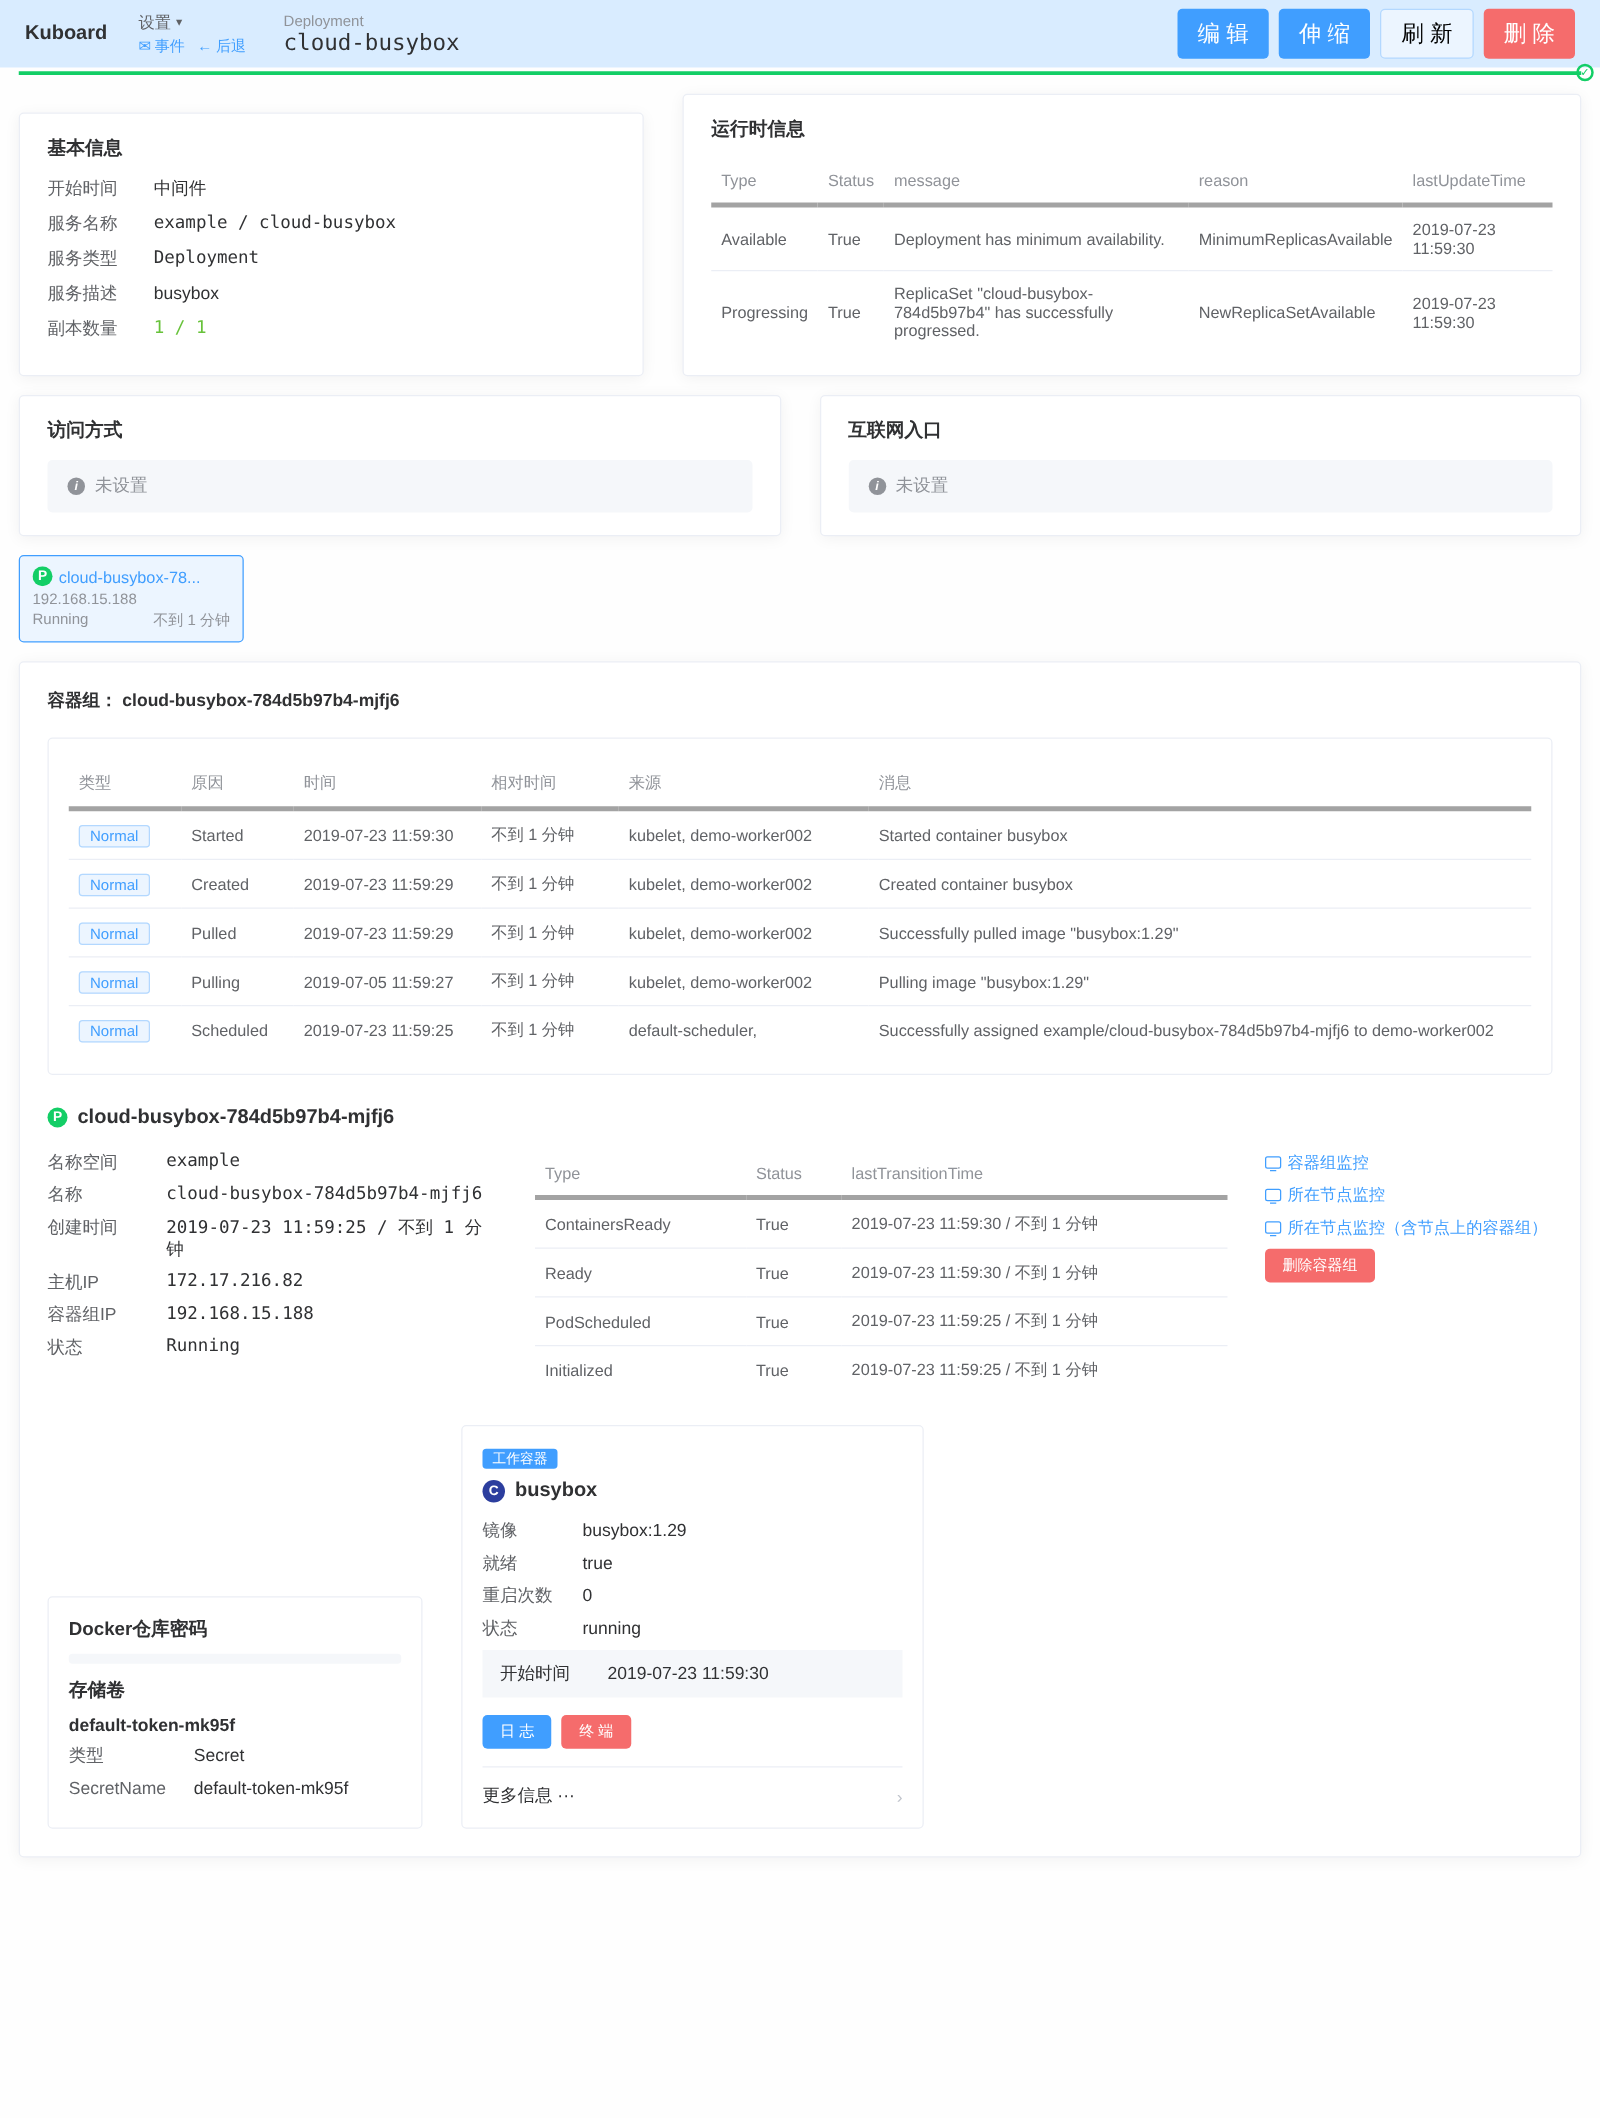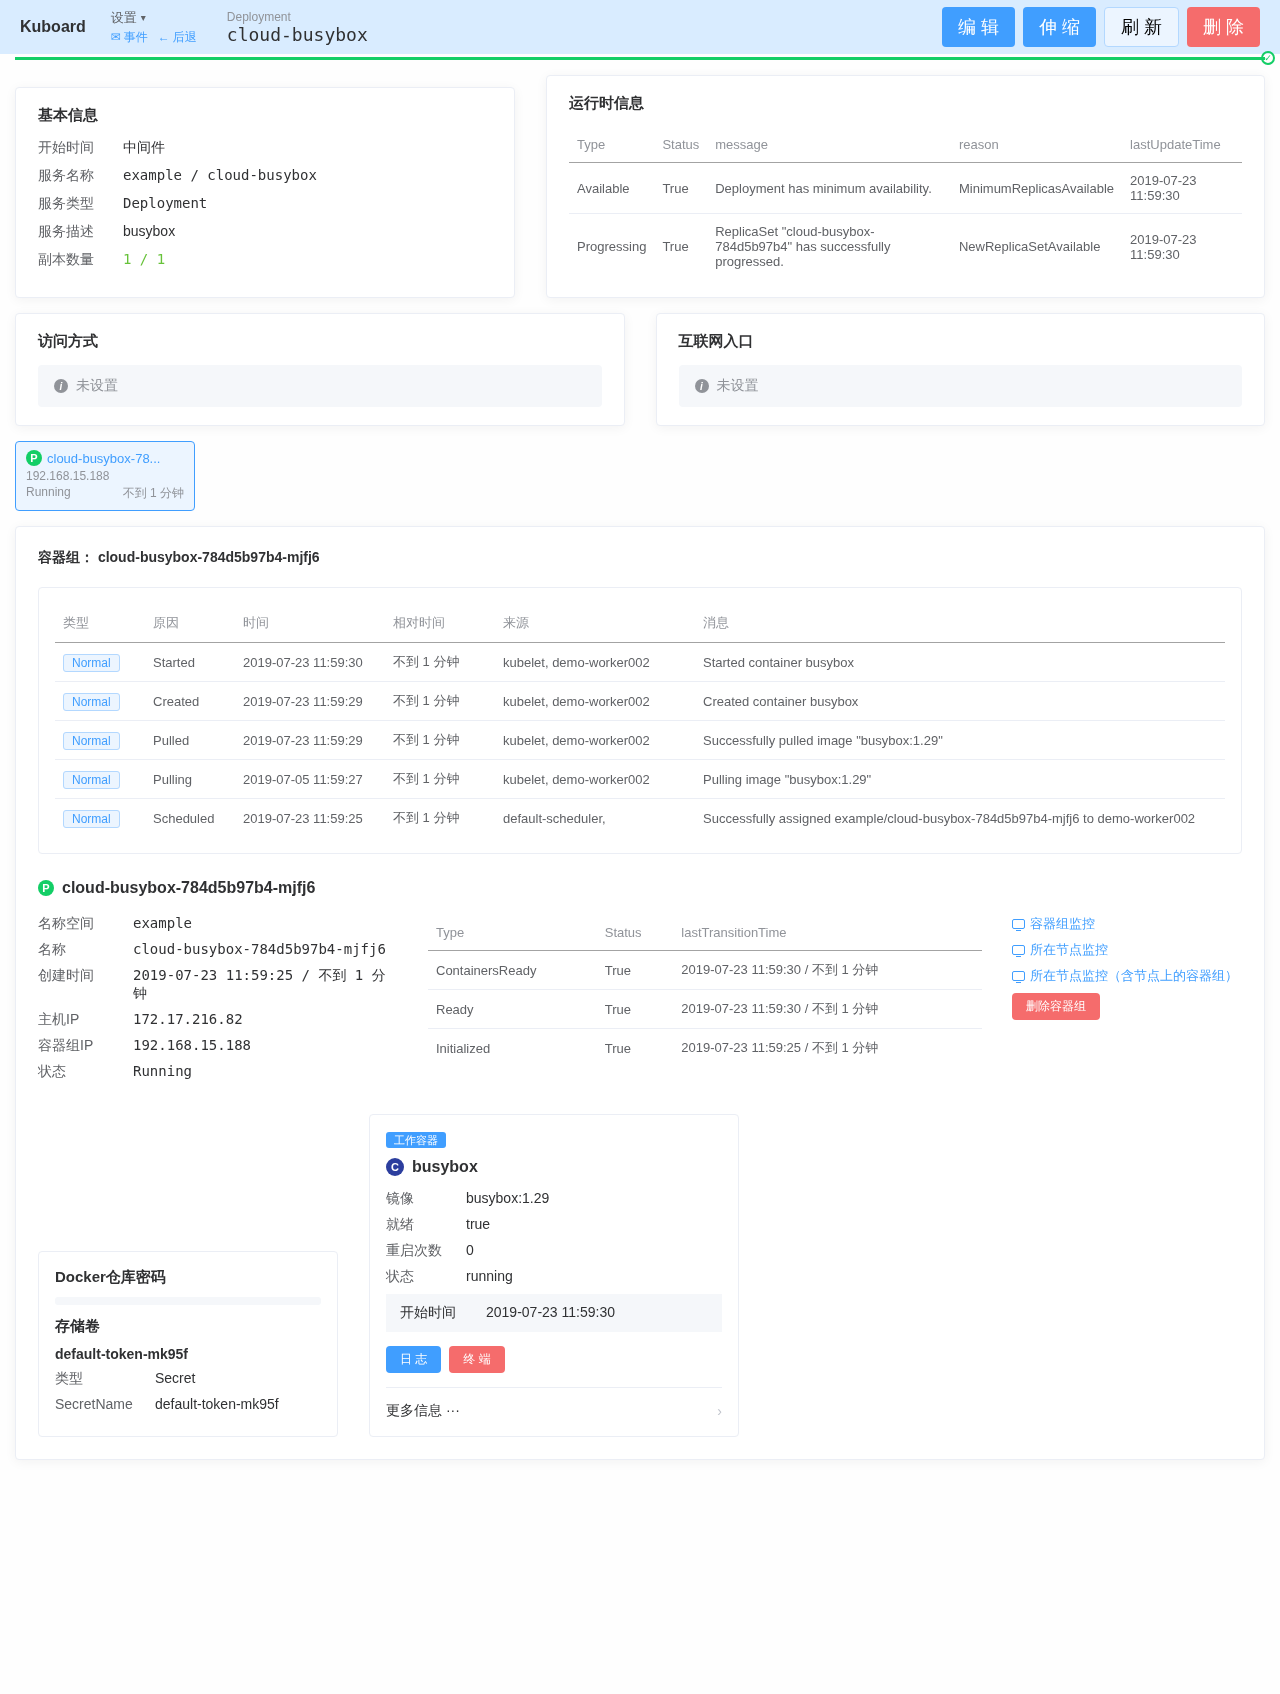--- a/index.html
+++ b/index.html
@@ -24,21 +24,21 @@
 .page { padding: 15px; display: flex; flex-direction: column; gap: 15px; }
 .row { display: flex; gap: 31px; align-items: flex-end; }
 .card { background: #fff; border: 1px solid #ebeef5; border-radius: 4px; padding: 18px 22px; box-shadow: 0 2px 12px 0 rgba(0,0,0,.05); }
 .card-title { font-weight: 600; font-size: 15px; margin-bottom: 14px; }
 .kv { display: flex; margin-bottom: 10px; align-items: flex-start; }
 .kv .k { width: 85px; color: #606266; font-size: 14px; flex-shrink: 0; }
 .kv .v { font-family: Menlo, Consolas, monospace; font-size: 14px; }
 .tag { display: inline-block; background: #ecf5ff; color: #409eff; border: 1px solid #d9ecff; border-radius: 4px; padding: 3px 8px; font-size: 12px; font-family: Menlo, Consolas, monospace; margin-right: 6px; margin-bottom: 6px; }
 .replica { color: #67c23a; font-family: Menlo, Consolas, monospace; }
 table { width: 100%; border-collapse: collapse; font-size: 13px; }
-th { text-align: left; color: #909399; font-weight: 500; padding: 10px 8px; border-bottom: 1px solid #a3a3a3; }
+th { text-align: left; color: #909399; font-weight: 500; padding: 10px 8px; border-bottom: 4px solid #a3a3a3; }
 td { padding: 10px 8px; color: #606266; border-bottom: 1px solid #ebeef5; }
 .placeholder-box { background: #f5f7fa; border-radius: 4px; padding: 12px 16px; color: #909399; display: flex; align-items: center; gap: 8px; }
 .info-icon { width: 14px; height: 14px; border-radius: 50%; background: #909399; color: #fff; display: inline-flex; align-items: center; justify-content: center; font-size: 10px; font-style: italic; font-weight: bold; }
 .section-title { font-weight: 600; font-size: 15px; color: #303133; }
 .pod-card { border: 1px solid #409eff; border-radius: 4px; padding: 8px 10px; width: 180px; background: #ecf5ff; cursor: pointer; }
 .pod-name { color: #409eff; font-size: 13px; white-space: nowrap; overflow: hidden; text-overflow: ellipsis; display: flex; align-items: center; gap: 5px; }
 .pod-badge { width: 16px; height: 16px; border-radius: 50%; background: #13ce66; color: #fff; font-size: 11px; font-weight: bold; display: inline-flex; align-items: center; justify-content: center; flex-shrink: 0; }
 .pod-ip { color: #909399; font-size: 12px; margin-top: 3px; }
 .pod-status-row { display: flex; justify-content: space-between; color: #909399; font-size: 12px; margin-top: 2px; }
 .event-tag { border: 1px solid #b3d8ff; color: #409eff; background: #ecf5ff; border-radius: 3px; padding: 1px 8px; font-size: 12px; }
@@ -291,20 +291,25 @@
                   <td>ContainersReady</td>
                   <td>True</td>
                   <td>2019-07-23 11:59:30 / 不到 1 分钟</td>
                 </tr>
                 <tr>
                   <td>Ready</td>
                   <td>True</td>
                   <td>2019-07-23 11:59:30 / 不到 1 分钟</td>
                 </tr>
                 <tr>
+                  <td>PodScheduled</td>
+                  <td>True</td>
+                  <td>2019-07-23 11:59:25 / 不到 1 分钟</td>
+                </tr>
+                <tr>
                   <td>Initialized</td>
                   <td>True</td>
                   <td>2019-07-23 11:59:25 / 不到 1 分钟</td>
                 </tr>
               </tbody>
           </table>
         </div>
         <div style="width:230px;">
           <div class="action-link">
               <span class="monitor-icon"></span>

